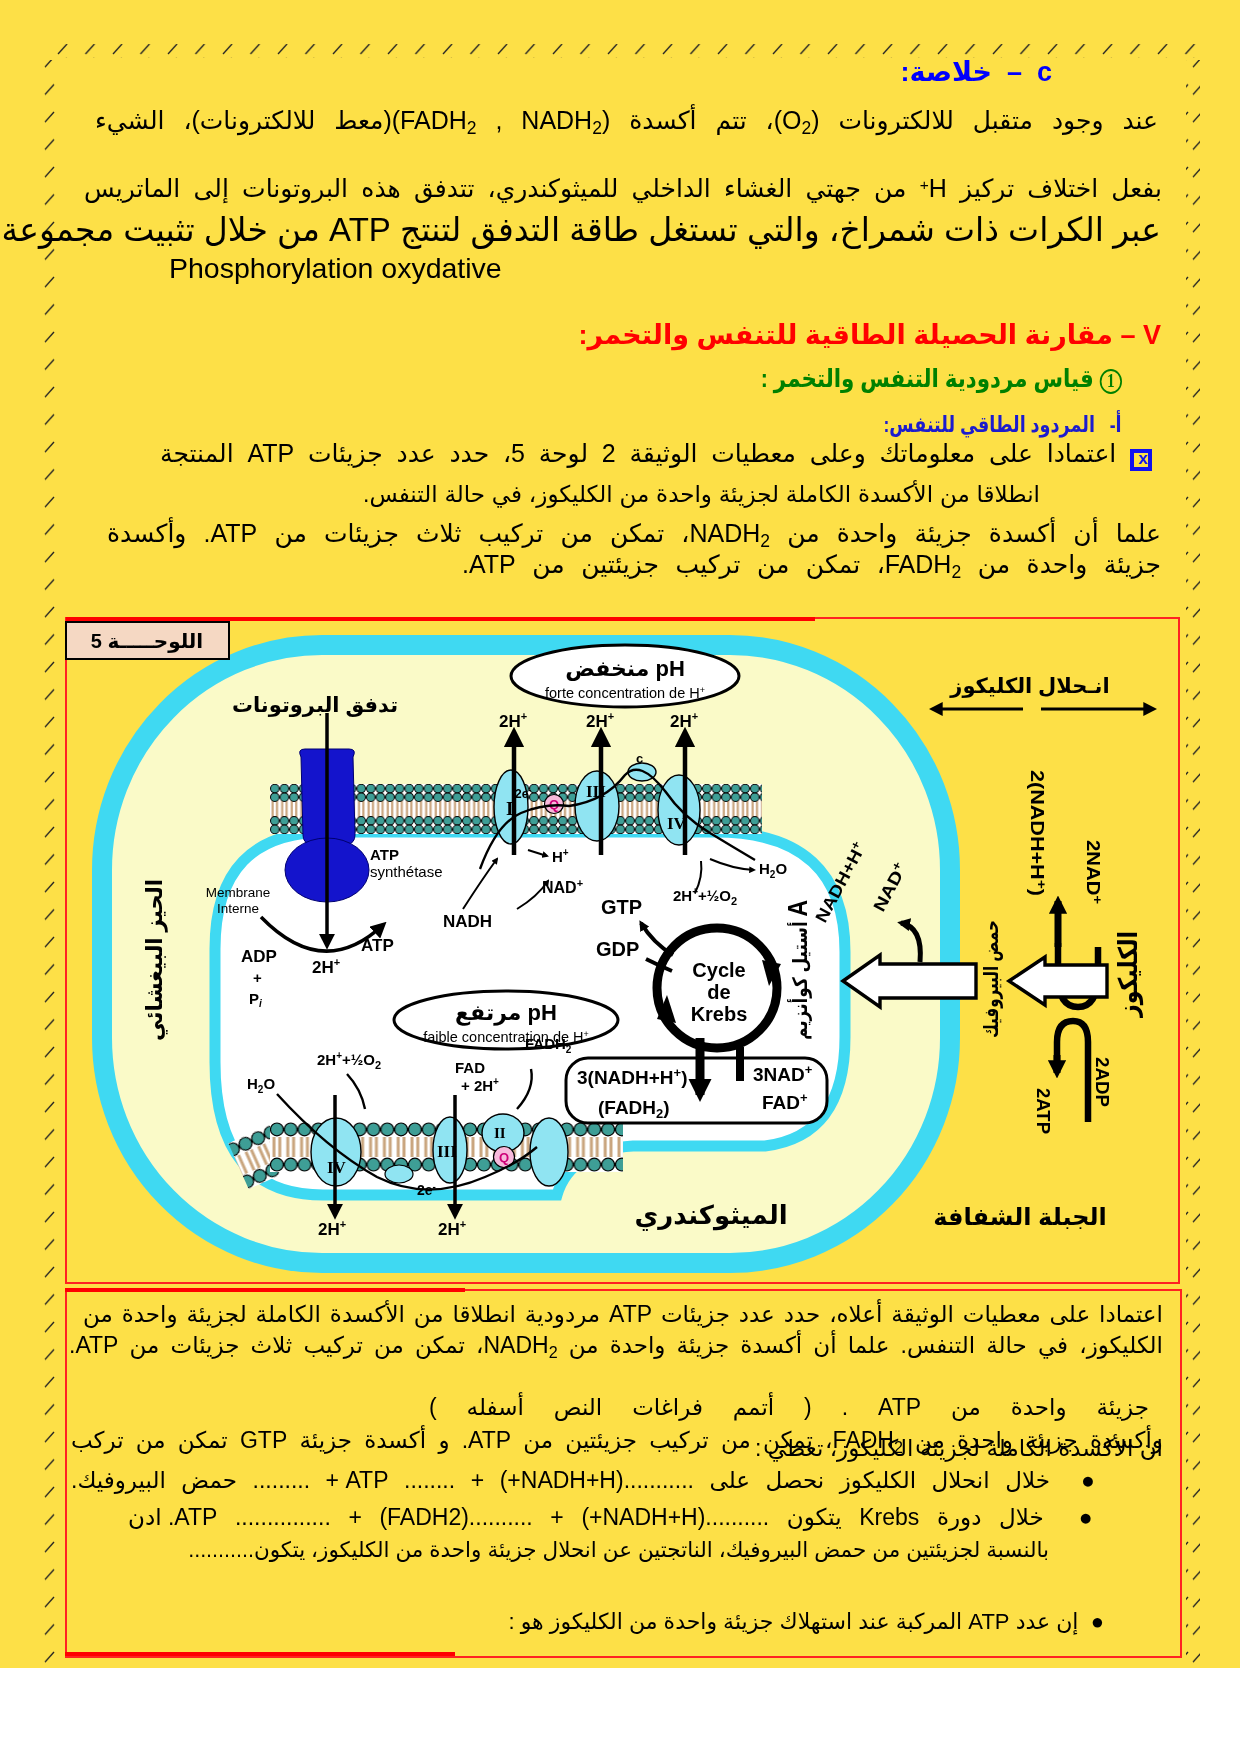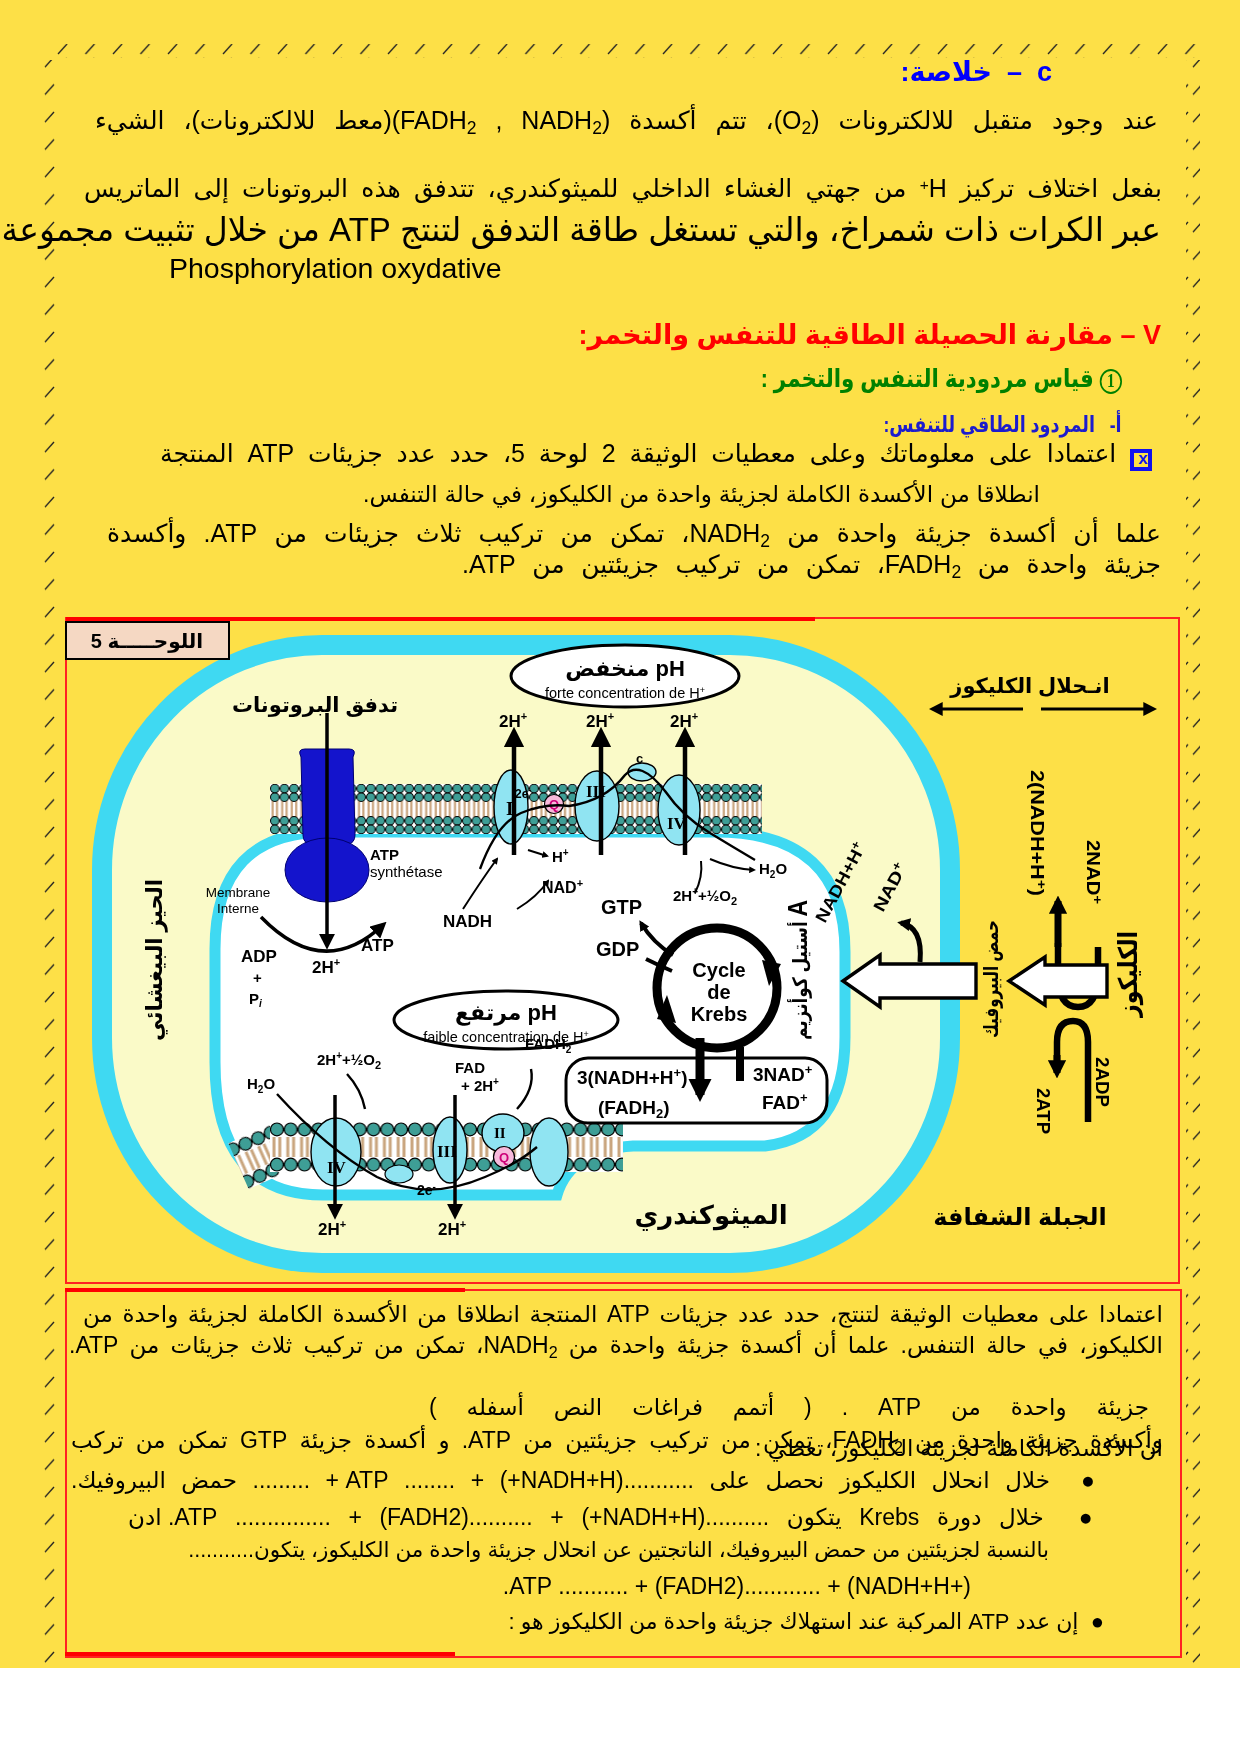--- a/index.html
+++ b/index.html
@@ -202,26 +202,25 @@
 <text transform="translate(97,424) rotate(-90)" font-size="23" font-weight="bold" textLength="162" lengthAdjust="spacingAndGlyphs">الحيز البيغشائي</text>
 <text x="173" y="280" font-size="13.5" text-anchor="middle">Membrane</text>
 <text x="173" y="296" font-size="13.5" text-anchor="middle">Interne</text>
 <rect x="1" y="5" width="163" height="37" fill="#F5D8C3" stroke="#000" stroke-width="2"></rect>
 <text x="82" y="31" font-size="20" font-weight="bold" text-anchor="middle" direction="rtl">اللوحـــــة 5</text>
 </svg>
 
 <div style="position:absolute;left:65px;top:1289px;width:1113px;height:365px;border:2px solid #FF2222"></div>
 <div style="position:absolute;left:65px;top:1288px;width:400px;height:4px;background:#FF0000"></div>
 <div style="position:absolute;left:65px;top:1652px;width:390px;height:4px;background:#FF0000"></div>
-<div class="j" style="top:1301px;right:77px;left:83px;font-size:23px">اعتمادا على معطيات الوثيقة لتنتج، حدد عدد جزيئات ATP المنتجة انطلاقا من الأكسدة الكاملة لجزيئة واحدة من</div>
+<div class="j" style="top:1301px;right:77px;left:83px;font-size:23px">اعتمادا على معطيات الوثيقة أعلاه، حدد عدد جزيئات ATP مردودية انطلاقا من الأكسدة الكاملة لجزيئة واحدة من</div>
 <div class="j" style="top:1332px;right:77px;left:69px;font-size:23px">الكليكوز، في حالة التنفس. علما أن أكسدة جزيئة واحدة من NADH<sub>2</sub>، تمكن من تركيب ثلاث جزيئات من ATP.</div>
 <div class="j" style="top:1427px;right:77px;left:71px;font-size:23px">وأكسدة جزيئة واحدة من FADH<sub>2</sub>، تمكن من تركيب جزيئتين من ATP. و أكسدة جزيئة GTP تمكن من تركب</div>
 <div class="j" style="top:1394px;right:91px;left:429px;font-size:23px">جزيئة واحدة من ATP . ( أتمم فراغات النص أسفله )</div>
 <div class="t" style="top:1435px;right:77px;font-size:23px">ان الأكسدة الكاملة لجزيئة الكليكوز، تعطي :</div>
 <div class="j" style="top:1467px;right:136px;left:71px;font-size:23px">●&nbsp;&nbsp;خلال انحلال الكليكوز نحصل على ...........(NADH+H+) + ........ ATP + ......... حمض البيروفيك.</div>
 <div class="j" style="top:1504px;right:136px;left:128px;font-size:23px">●&nbsp;&nbsp;خلال دورة Krebs يتكون ..........(NADH+H+) + ..........(FADH2) + ............... ATP. ادن</div>
 <div class="j" style="top:1537px;right:191px;left:213px;font-size:21.5px">بالنسبة لجزيئتين من حمض البيروفيك، الناتجتين عن انحلال جزيئة واحدة من الكليكوز، يتكون...........</div>
-<div class="t" style="top:1573px;right:269px;font-size:23px"><span dir="ltr">.ATP ........... + (FADH2)............ + (NADH+H+)</span></div>
 <div class="t" style="top:1609px;right:136px;font-size:22px">●&nbsp;&nbsp;إن عدد ATP المركبة عند استهلاك جزيئة واحدة من الكليكوز هو :</div>
 
 <div class="t b" style="top:1669px;right:67px;font-size:22px;word-spacing:2px">الصفحة : - 13 -</div>
 <div class="t b" style="top:1669px;right:808px;font-size:21px;transform:scaleX(.89);transform-origin:100% 0">الأستاذ : يوسف الأندلسي</div>
 </div>
 
 </body></html>

